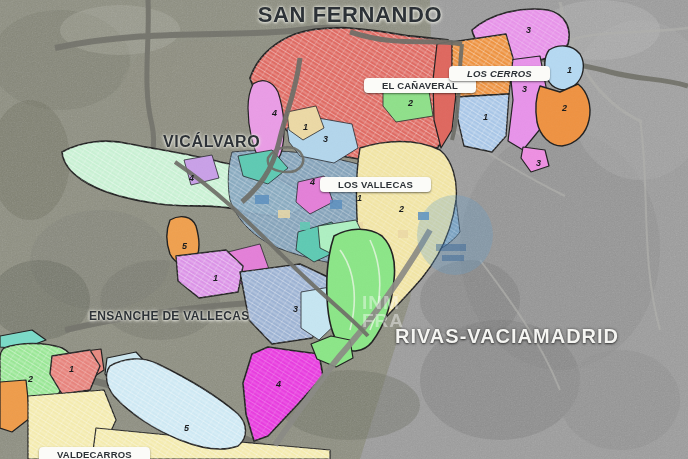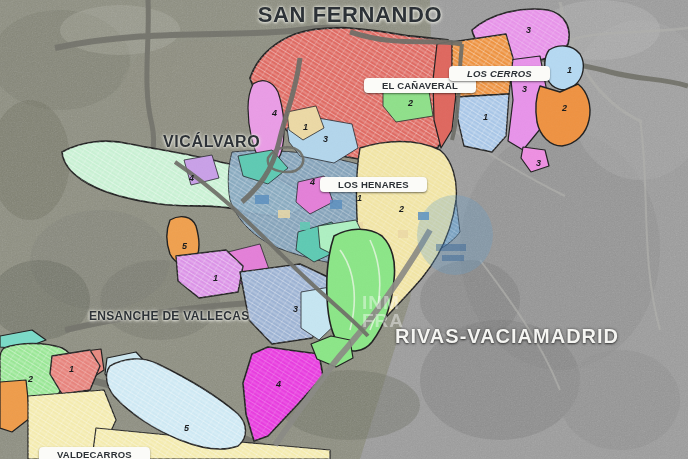--- a/index.html
+++ b/index.html
@@ -233,21 +233,21 @@
   <div class="overlay">
     <div class="arealabel" id="lbl-sanfernando">
       <div>SAN FERNANDO</div>
     </div>
     <div class="arealabel" id="lbl-vicalvaro">VICÁLVARO</div>
     <div class="arealabel" id="lbl-ensanche">ENSANCHE DE VALLECAS</div>
     <div class="arealabel light" id="lbl-rivas">RIVAS-VACIAMADRID</div>
 
     <div class="badge" id="badge-canaveral">EL CAÑAVERAL</div>
     <div class="badge" id="badge-cerros">LOS CERROS</div>
-    <div class="badge" id="badge-ahijones">LOS HENARES</div>
+    <div class="badge" id="badge-ahijones">LOS VALLECAS</div>
     <div class="badge" id="badge-valdecarros">VALDECARROS</div>
 
     <div class="watermark">
       <div>INM</div>
       <div>FRA</div>
     </div>
   </div>
 </div>
 
 </body></html>

